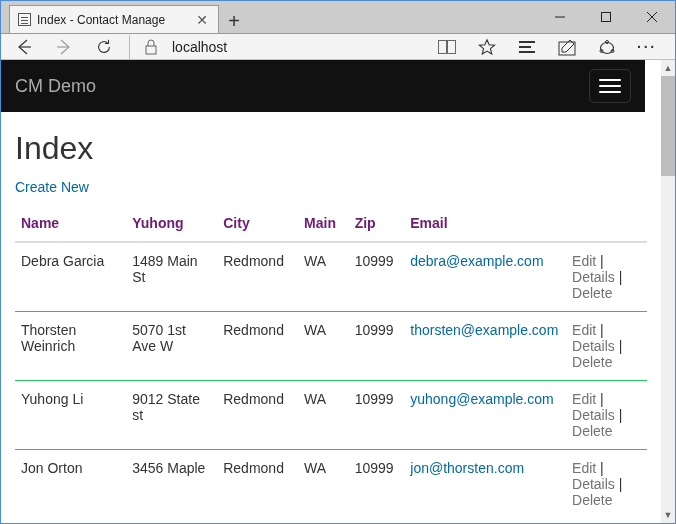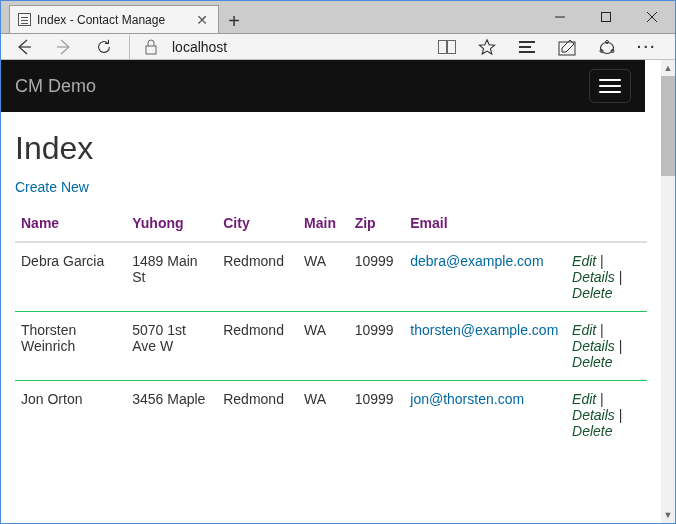--- a/index.html
+++ b/index.html
@@ -191,21 +191,21 @@
     border-top: 1px solid #22c55e;
     color:#333;
   }
   .col-name   { width: 110px; }
   .col-addr   { width: 90px; }
   .col-city   { width: 80px; }
   .col-state  { width: 50px; }
   .col-zip    { width: 55px; }
   .col-email  { width: 160px; }
   .col-actions{ width: 80px; }
-  .actions a { color:#14532d; text-decoration:none;font-style:italic; }
+  .actions a { color:#737373; text-decoration:none; }
   .actions .pipe { color:#333; }
 </style>
 </head>
 <body>
 
 <div class="window">
 
   <div class="titlebar">
     <div class="tabstrip">
       <div class="tab">
@@ -356,20 +356,29 @@
             <tr>
               <td>Thorsten Weinrich</td>
               <td>5070 1st Ave W</td>
               <td>Redmond</td>
               <td>WA</td>
               <td>10999</td>
               <td><a href="#" class="link">thorsten@example.com</a></td>
               <td class="actions"><a href="#">Edit</a> <span class="pipe">|</span> <a href="#">Details</a> <span class="pipe">|</span> <a href="#">Delete</a></td>
             </tr>
             <tr>
+              <td>Yuhong Li</td>
+              <td>9012 State st</td>
+              <td>Redmond</td>
+              <td>WA</td>
+              <td>10999</td>
+              <td><a href="#" class="link">yuhong@example.com</a></td>
+              <td class="actions"><a href="#">Edit</a> <span class="pipe">|</span> <a href="#">Details</a> <span class="pipe">|</span> <a href="#">Delete</a></td>
+            </tr>
+            <tr>
               <td>Jon Orton</td>
               <td>3456 Maple</td>
               <td>Redmond</td>
               <td>WA</td>
               <td>10999</td>
               <td><a href="#" class="link">jon@thorsten.com</a></td>
               <td class="actions"><a href="#">Edit</a> <span class="pipe">|</span> <a href="#">Details</a> <span class="pipe">|</span> <a href="#">Delete</a></td>
             </tr>
           </tbody>
       </table>

